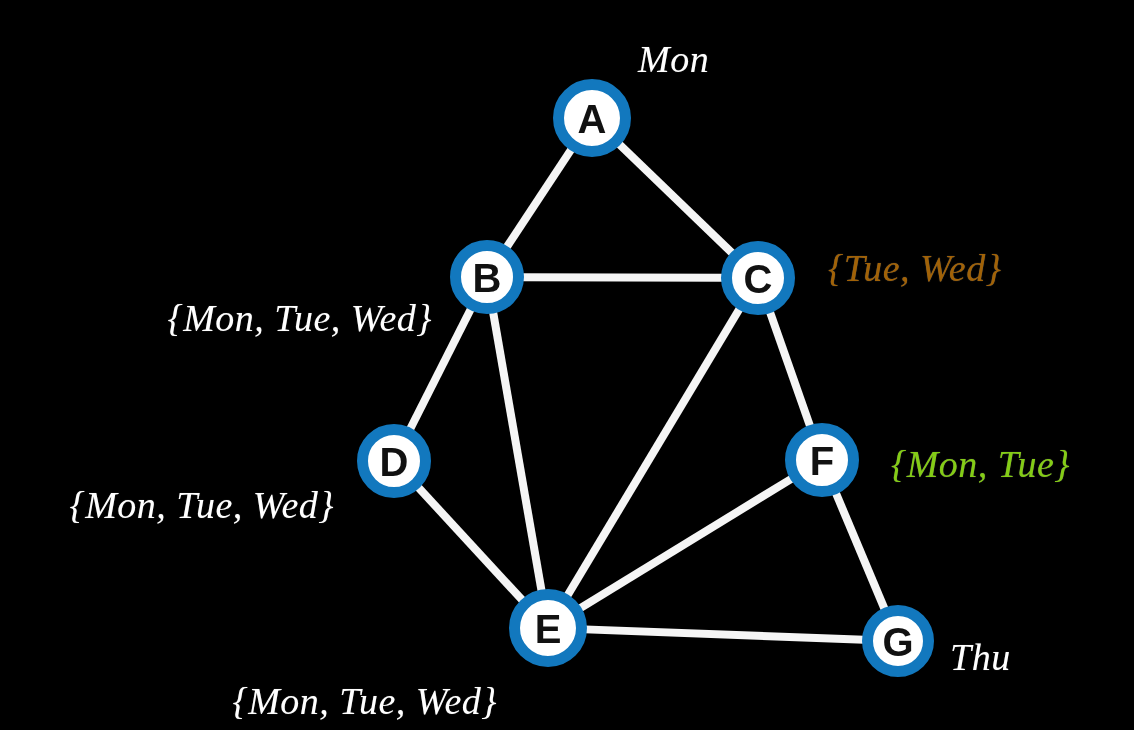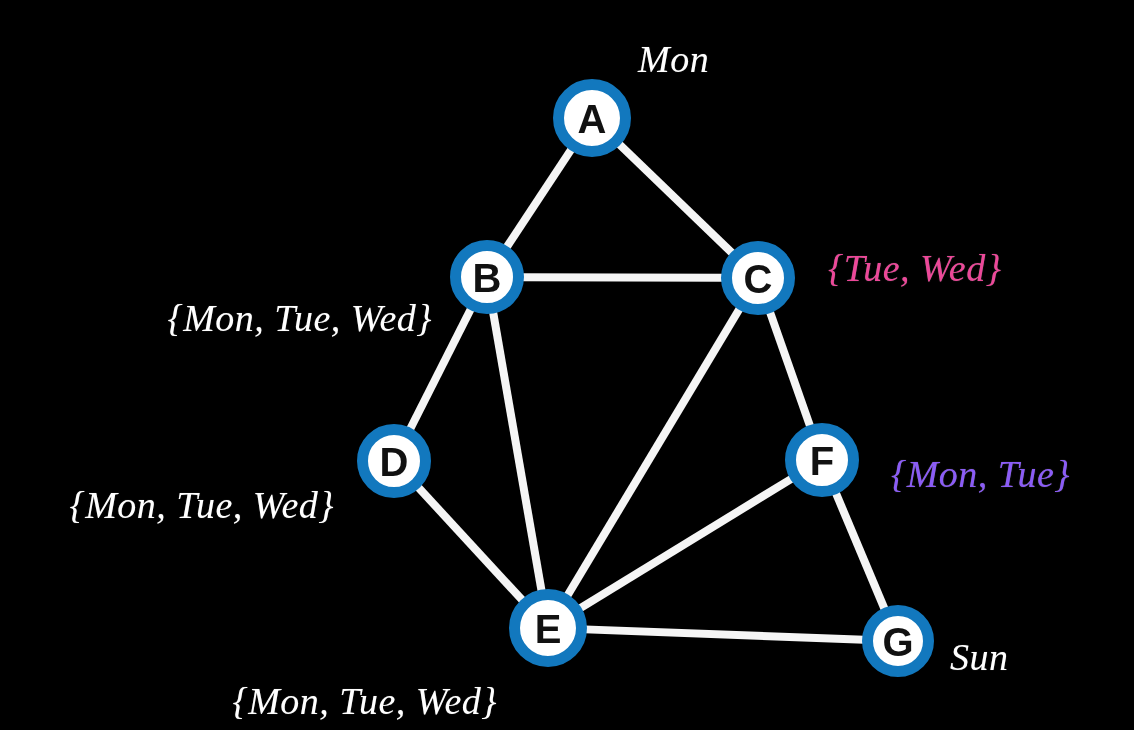--- a/index.html
+++ b/index.html
@@ -92,20 +92,20 @@
         <g>
           <circle cx="898" cy="641" r="30.5" fill="#ffffff" stroke="#1278BE" stroke-width="11"></circle>
           <text x="898" y="642" class="node-letter" fill="#111111" font-size="37">G</text>
         </g>
       </g>
   </svg>
 
   <div id="labels-layer">
       <div class="domain-label lbl-right" style="left: 638px; top: 59px; color: rgb(255, 255, 255);">Mon</div>
       <div class="domain-label lbl-left" style="left: 432px; top: 270px; color: rgb(255, 255, 255);">{Mon, Tue, Wed}</div>
-      <div class="domain-label lbl-right" style="left: 828px; top: 268px; color: #ec4899; font-style: italic;">{Tue, Wed}</div>
+      <div class="domain-label lbl-right" style="left: 828px; top: 268px; color: #a16207; font-style: italic;">{Tue, Wed}</div>
       <div class="domain-label lbl-left" style="left: 334px; top: 457px; color: rgb(255, 255, 255);">{Mon, Tue, Wed}</div>
-      <div class="domain-label lbl-right" style="left: 891px; top: 474px; color: #8b5cf6;">{Mon, Tue}</div>
+      <div class="domain-label lbl-right" style="left: 891px; top: 464px; color: #84cc16;">{Mon, Tue}</div>
       <div class="domain-label lbl-left" style="left: 497px; top: 653px; color: rgb(255, 255, 255);">{Mon, Tue, Wed}</div>
-      <div class="domain-label lbl-right" style="left: 950px; top: 657px; color: rgb(255, 255, 255);">Sun</div>
+      <div class="domain-label lbl-right" style="left: 950px; top: 657px; color: rgb(255, 255, 255);">Thu</div>
     </div>
 
 </div>
 
 </body></html>

